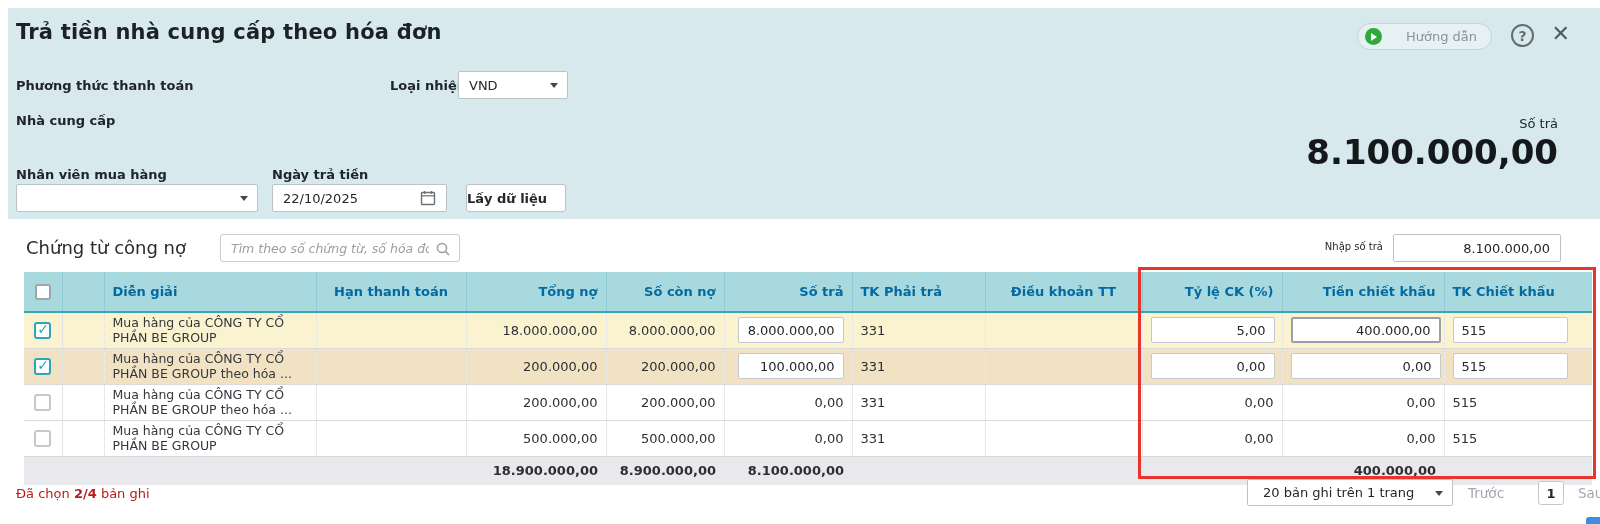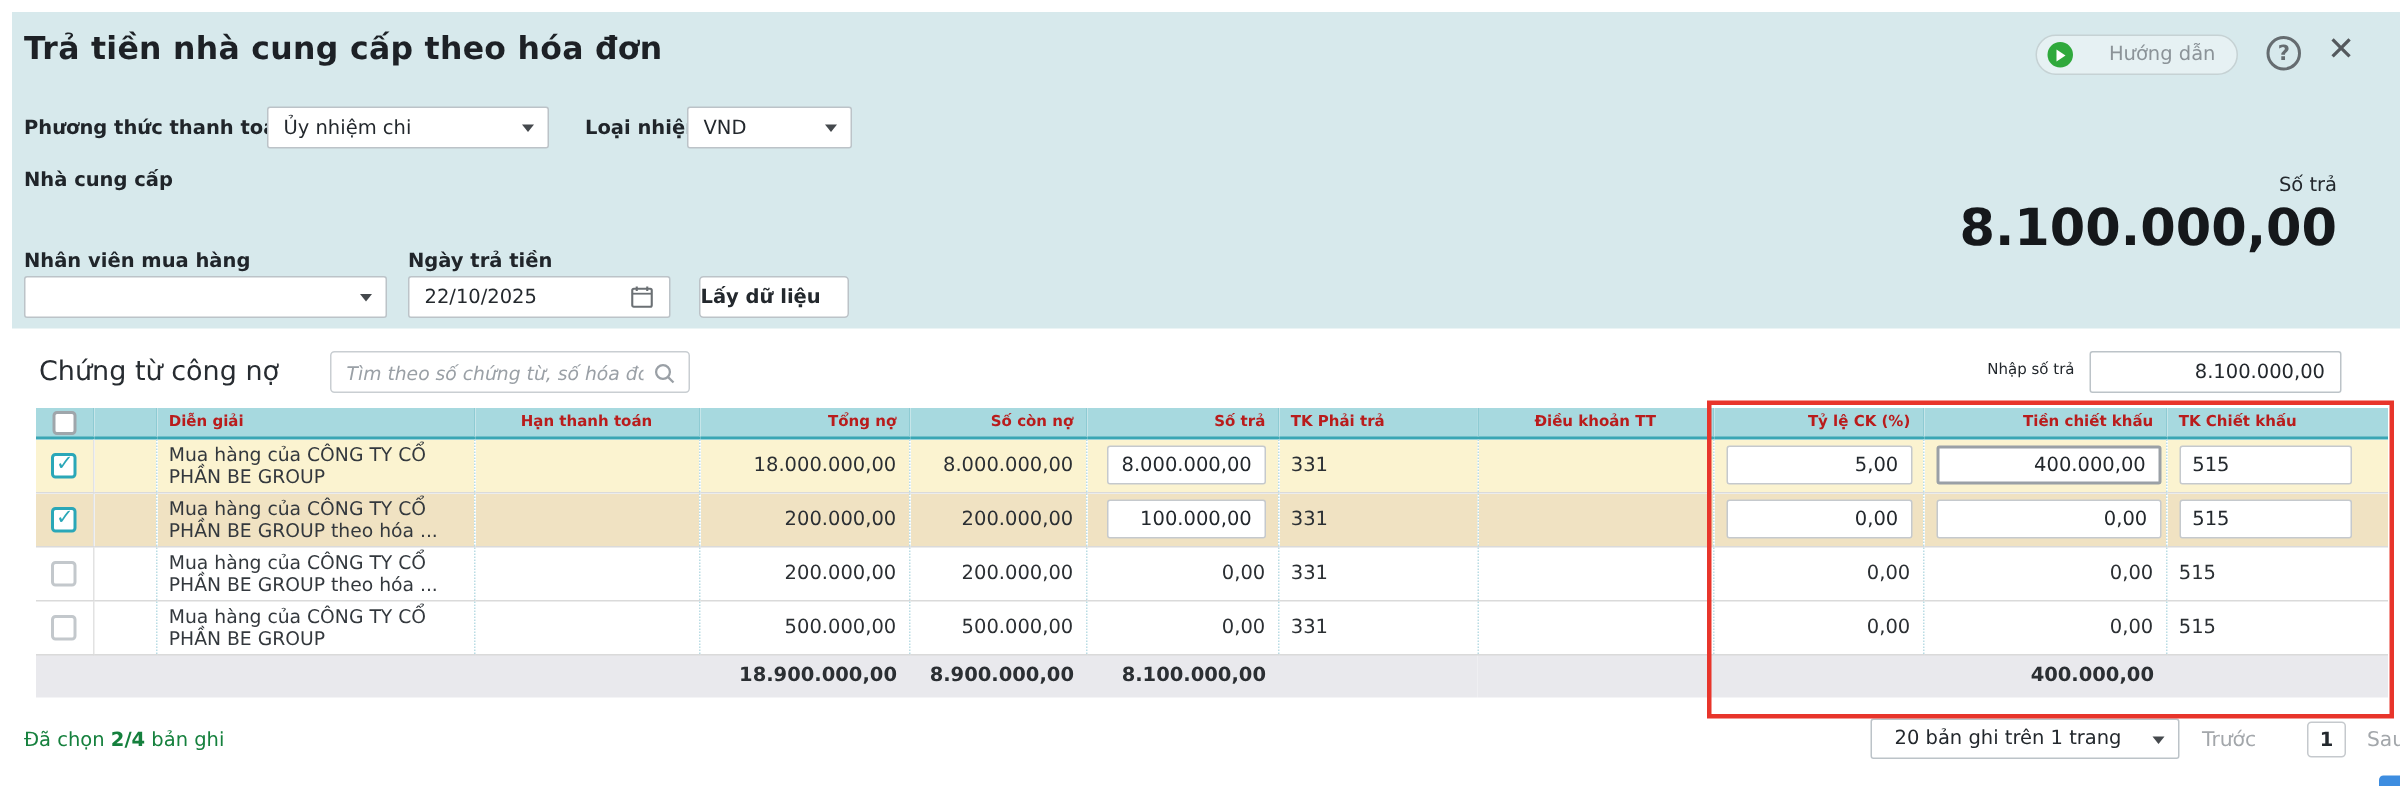--- a/index.html
+++ b/index.html
@@ -81,21 +81,21 @@
   .enter-amount-label { position:absolute; left: 1290px; top: 241px; width: 93px; text-align:right; font-size: 10px; color:#23282d; }
   .enter-amount-input {
     position:absolute; left: 1393px; top: 234px; width: 168px; height: 28px;
     text-align: right; padding: 0 10px;
   }
   
   .grid-wrap { position:absolute; left: 24px; top: 272px; }
   table { border-collapse: collapse; table-layout: fixed; width: 1568px; font-size: 13px; }
   thead th {
     background: var(--header-bg, #A7D9DF);
-    height: 20px; font-size: 10px; font-weight: bold; color: #b91c1c;
+    height: 40px; font-size: 13px; font-weight: bold; color: #0369a1;
     border-right: 1px solid #8ecbd3; border-bottom: 2px solid var(--header-border, #3AA6B4);
     padding: 0 8px; white-space: nowrap; overflow: hidden;
   }
   thead th:last-child { border-right: none; }
   tbody td {
     height: 36px; padding: 0 8px;
     border-bottom: 1px solid #dadada; border-right: 1px dotted #b9dce4;
     overflow: hidden;
   }
   tbody td:first-child { border-right: 1px solid #e2e2e2; }
@@ -132,21 +132,21 @@
   .w-rate  { width: 124px; }
   .w-disc  { width: 150px; }
   .w-dacc  { width: 115px; text-align: left; }
   
   .red-rect {
     position: absolute; left: 1138px; top: 267px; width: 458px; height: 212px;
     border: 3px solid var(--highlight-red, #E8352B);
     pointer-events: none; z-index: 6;
   }
   
-  .footer-left { position: absolute; left: 16px; top: 486px; font-size: 13px; color: #15803d; }
+  .footer-left { position: absolute; left: 16px; top: 486px; font-size: 13px; color: #b91c1c; }
   .pagesize-select { left: 1247px; top: 479px; width: 206px; height: 27px; padding-left: 15px; }
   .pg-prev, .pg-next { position:absolute; top: 485px; font-size: 13.5px; color: #a3a7ab; cursor: pointer; }
   .pg-prev { left: 1468px; } .pg-next { left: 1578px; }
   .pg-page {
     position: absolute; left: 1538px; top: 481px; width: 26px; height: 24px;
     border: 1px solid #c5c9cd; border-radius: 3px; background:#fff;
     display:flex; align-items:center; justify-content:center;
     font-size: 13px; font-weight: bold; color:#23282d; cursor: pointer;
   }
   .corner-accent {
@@ -162,24 +162,20 @@
   <div class="page-title">Trả tiền nhà cung cấp theo hóa đơn</div>
 
   <div class="guide-pill">
     <span class="play-circle"></span>
     <span>Hướng dẫn</span>
   </div>
   <div class="help-circle">?</div>
   <div class="close-x">✕</div>
 
   <span class="lbl" style="left:8px; top:70px;">Phương thức thanh toán</span>
-  <div class="select" style="left:170px; top:63px; width:188px;">
-    <span>Ủy nhiệm chi</span>
-    <span class="caret"></span>
-  </div>
   <span class="lbl" style="left:382px; top:70px;">Loại nhiệm</span>
   <div class="select" style="left:450px; top:63px; width:110px;">
     <span>VND</span>
     <span class="caret"></span>
   </div>
 
   <span class="lbl" style="left:8px; top:105px;">Nhà cung cấp</span>
 
   <span class="lbl" style="left:8px; top:159px;">Nhân viên mua hàng</span>
   <div class="select" style="left:8px; top:176px; width:242px;">

